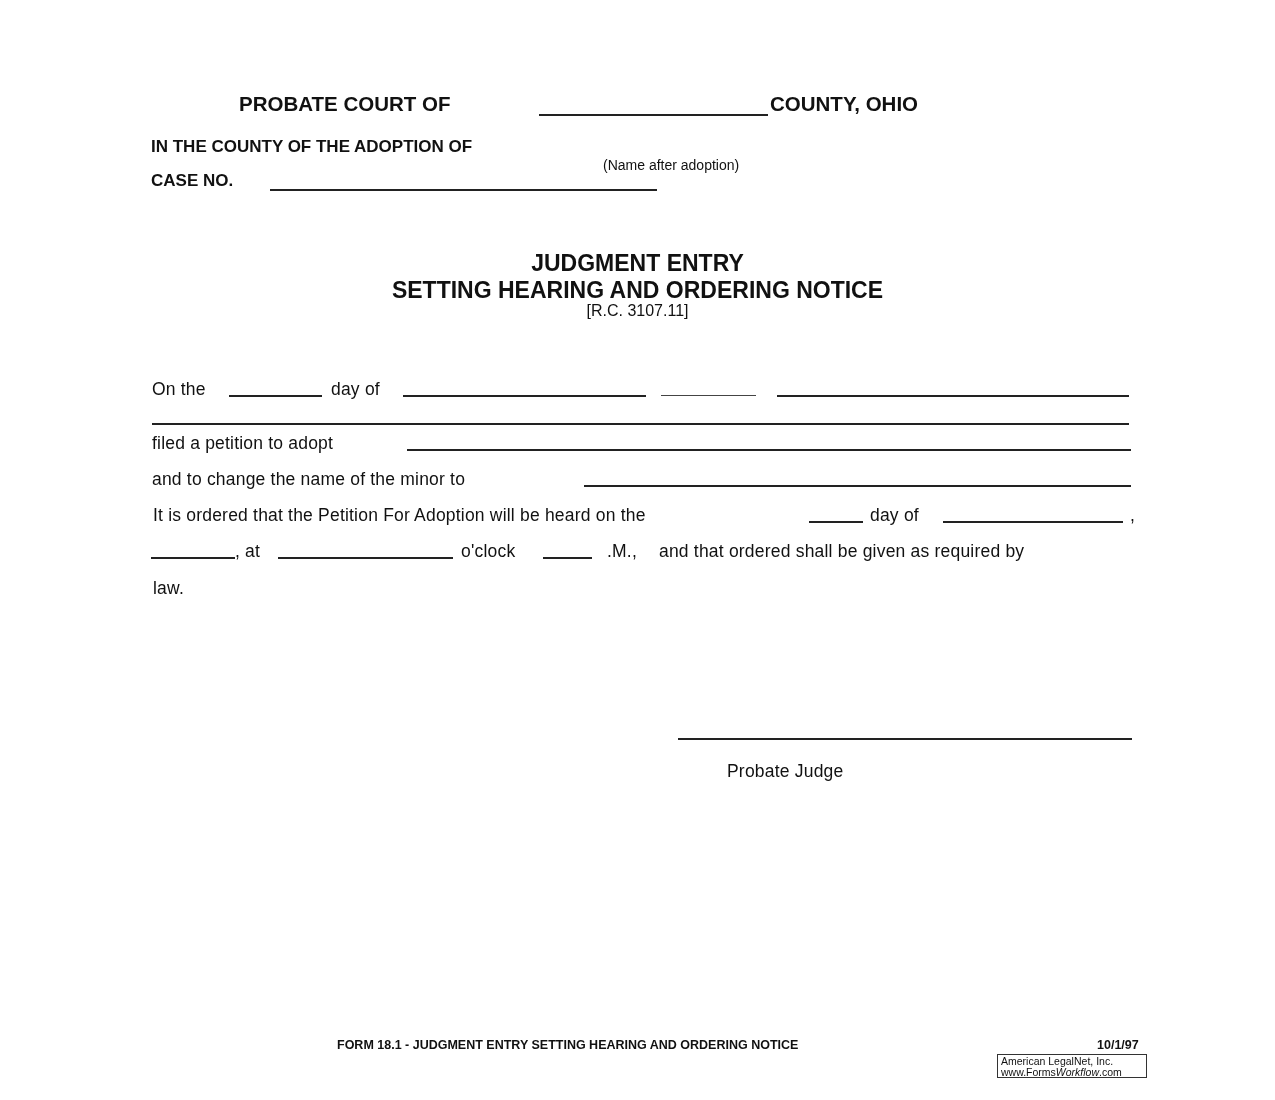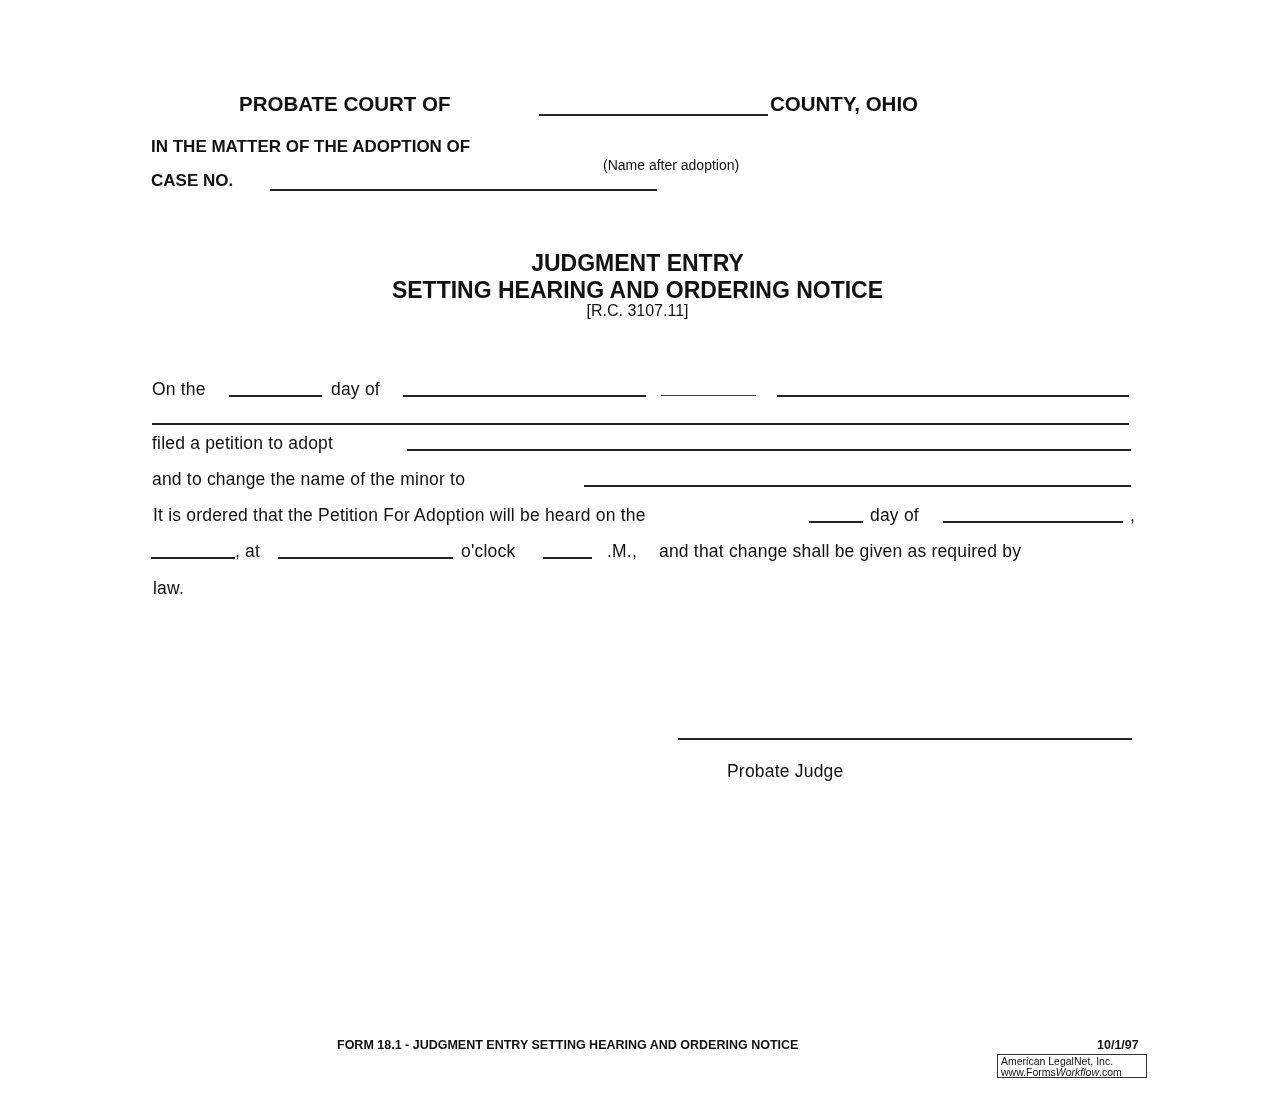--- a/index.html
+++ b/index.html
@@ -20,21 +20,21 @@
                   border: 1px solid #333; font-size: 10.5px; line-height: 11px; padding: 1px 3px;
                   box-sizing: border-box; }
   </style>
 </head>
 <body>
 
 <div class="abs b t-court" style="left:239px; top:92px;">PROBATE COURT OF</div>
 <div class="line" style="left:539px; top:114px; width:229px;"></div>
 <div class="abs b t-court" style="left:770px; top:92px;">COUNTY, OHIO</div>
 
-<div class="abs b t-matter" style="left:151px; top:137px;">IN THE MATTER OF THE ADOPTION OF</div>
+<div class="abs b t-matter" style="left:151px; top:137px;">IN THE COUNTY OF THE ADOPTION OF</div>
 <div class="abs t-small" style="left:603px; top:157px;">(Name after adoption)</div>
 
 <div class="abs b t-matter" style="left:151px; top:171px;">CASE NO.</div>
 <div class="line" style="left:270px; top:189px; width:387px;"></div>
 
 <div class="abs t-title" style="top:250px;">JUDGMENT ENTRY</div>
 <div class="abs t-title" style="top:277px;">SETTING HEARING AND ORDERING NOTICE</div>
 <div class="abs t-rc" style="top:302px;">[R.C. 3107.11]</div>
 
 <div class="abs t-body" style="left:152px; top:379px;">On the</div>
@@ -57,21 +57,21 @@
 <div class="abs t-body" style="left:870px; top:505px;">day of</div>
 <div class="line" style="left:943px; top:521px; width:180px;"></div>
 <div class="abs t-body" style="left:1130px; top:505px;">,</div>
 
 <div class="line" style="left:151px; top:557px; width:84px;"></div>
 <div class="abs t-body" style="left:235px; top:541px;">, at</div>
 <div class="line" style="left:278px; top:557px; width:175px;"></div>
 <div class="abs t-body" style="left:461px; top:541px;">o'clock</div>
 <div class="line" style="left:543px; top:557px; width:49px;"></div>
 <div class="abs t-body" style="left:607px; top:541px;">.M.,</div>
-<div class="abs t-body" style="left:659px; top:541px;">and that change shall be given as required by</div>
+<div class="abs t-body" style="left:659px; top:541px;">and that ordered shall be given as required by</div>
 
 <div class="abs t-body" style="left:153px; top:578px;">law.</div>
 
 <div class="line" style="left:678px; top:738px; width:454px;"></div>
 <div class="abs t-body" style="left:681px; top:761px;margin-left:46px;">Probate Judge</div>
 
 <div class="abs t-footer" style="left:337px; top:1038px;">FORM 18.1 - JUDGMENT ENTRY SETTING HEARING AND ORDERING NOTICE</div>
 <div class="abs t-footer" style="left:1097px; top:1038px;">10/1/97</div>
 <div class="vendor-box">
   <div>American LegalNet, Inc.</div>

